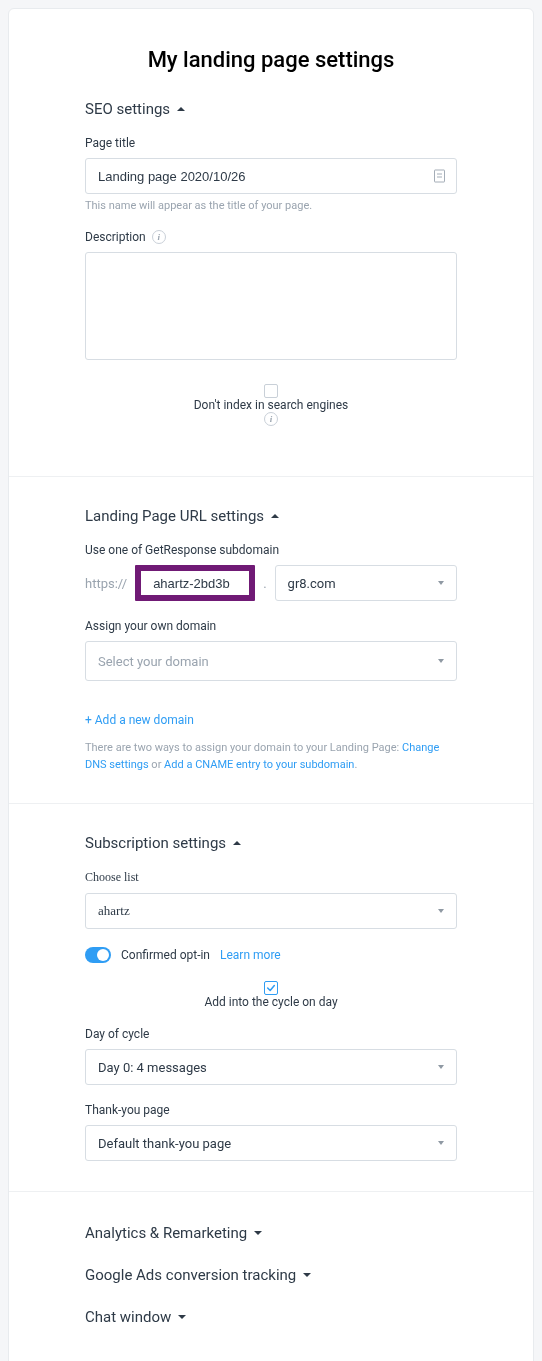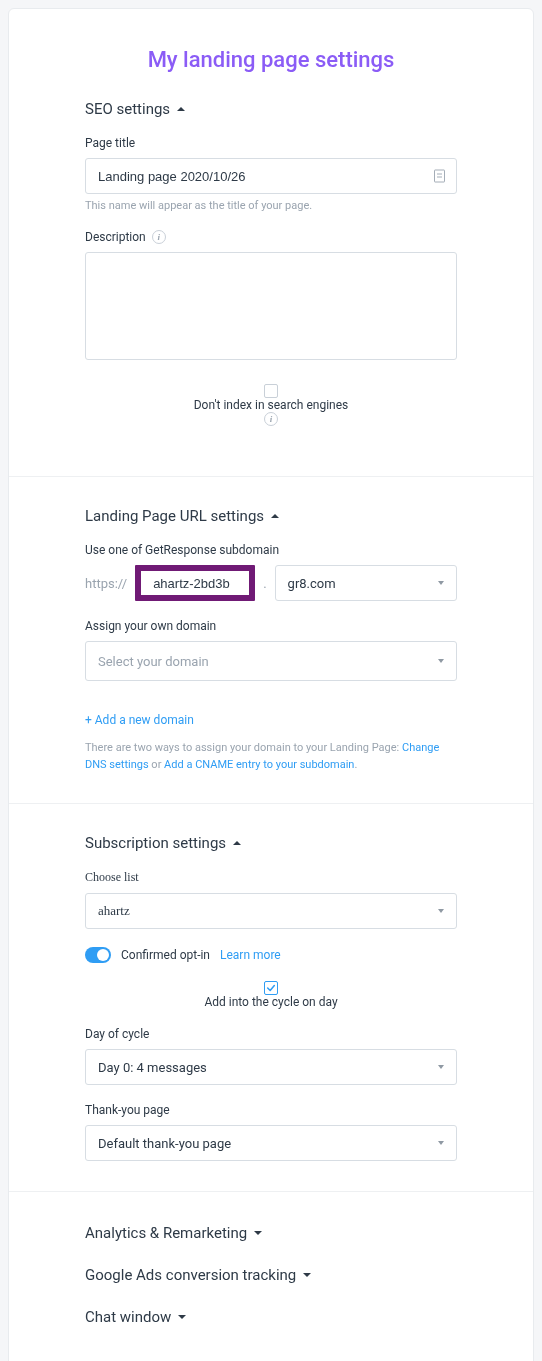--- a/index.html
+++ b/index.html
@@ -16,21 +16,21 @@
     }
     .card {
       background: #fff;
       border-radius: 6px;
       border: 1px solid #e8ebee;
     }
     .title {
       text-align: center;
       font-size: 22px;
       font-weight: 500;
-      color: #8b5cf6;
+      color: #000000;
       padding: 38px 0 28px;
     }
     .section {
       padding: 0 76px 30px;
     }
     .section.first {
       padding-bottom: 50px;
     }
     .section-border {
       border-bottom: 1px solid #eef0f2;

